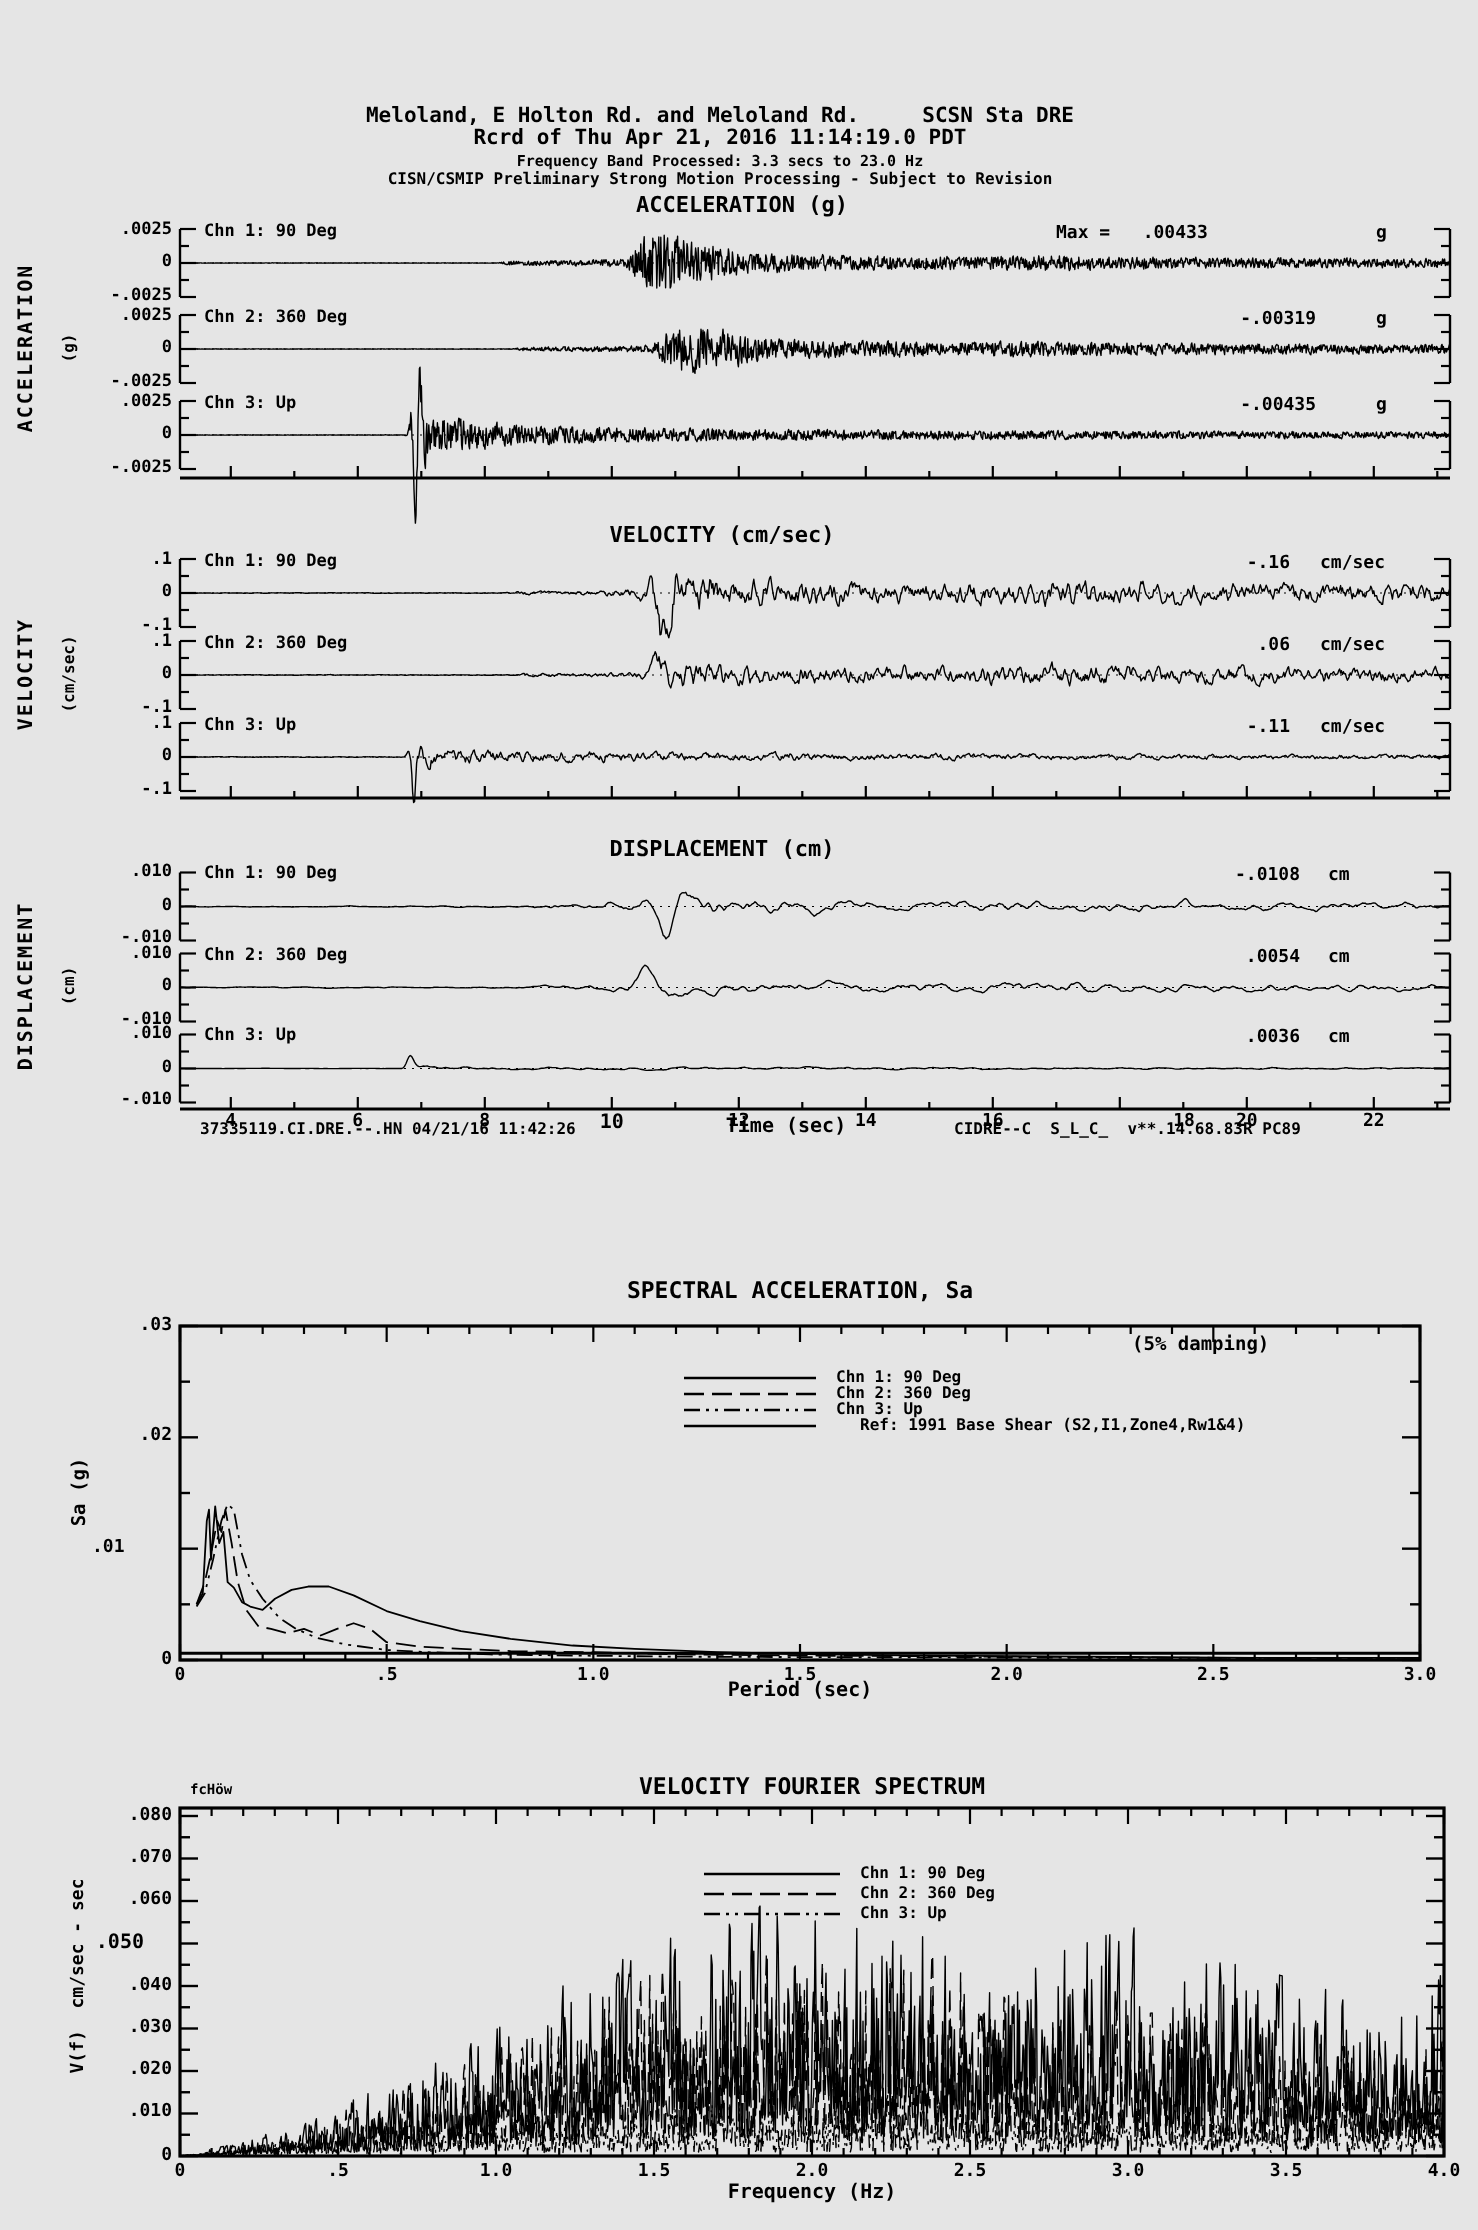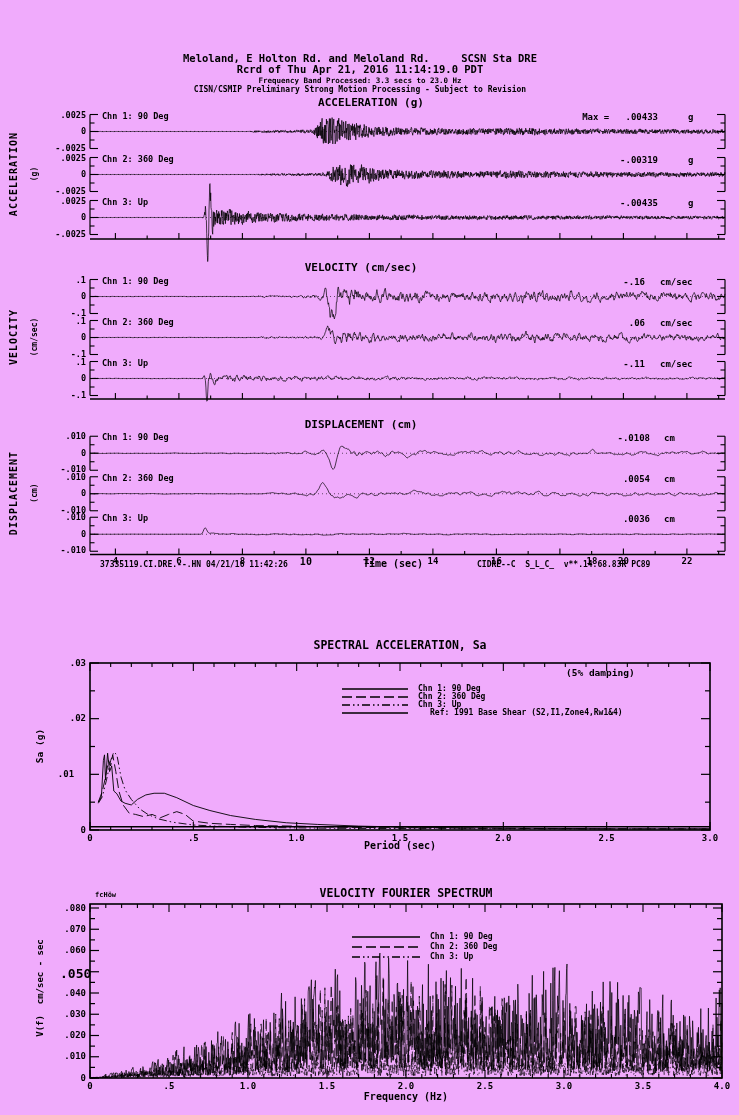--- a/index.html
+++ b/index.html
@@ -1,16 +1,16 @@
 <!DOCTYPE html>
 <html><head>
 <meta charset="utf-8">
 <style>
   html,body{margin:0;padding:0;background:#fff;}
-  .page{position:relative;width:739px;height:1115px;background:#f0abfc;overflow:hidden;
+  .page{position:relative;width:739px;height:1115px;background:#e5e5e5;overflow:hidden;
         font-family:"DejaVu Sans Mono",monospace;color:#000;}
   svg#gfx{position:absolute;left:0;top:0;width:739px;height:1115px;}
   .lbl{position:absolute;font-family:"DejaVu Sans Mono",monospace;font-weight:bold;
        color:#000;white-space:pre;line-height:1;font-size:9px;}
   .ctr{text-align:center;}
   .rot{transform:translate(-50%,-50%) rotate(-90deg);transform-origin:center;}
   .hl1{left:0;top:53px;width:720px;font-size:10.5px;}
   .hl2{left:0;top:64px;width:720px;font-size:10.5px;}
   .hl3{left:0;top:77px;width:720px;font-size:7.5px;}
   .hl4{left:0;top:86px;width:720px;font-size:8px;}
@@ -465,21 +465,21 @@
   <div class="lbl ctr sax">Period (sec)</div>
 
   <div class="lbl ctr ftt">VELOCITY FOURIER SPECTRUM</div>
   <div class="lbl ffc">fcHöw</div>
   <div class="lbl rot ffy">V(f)  cm/sec - sec</div>
   <div class="lbl ctr ffx">Frequency (Hz)</div>
 <div class="lbl" style="left: 102px; top: 111.5px; font-size: 8.5px;">Chn 1: 90 Deg</div>
     <div class="lbl" style="left: 38px; top: 110.5px; width: 48px; text-align: right; font-size: 8.5px;">.0025</div>
     <div class="lbl" style="left: 38px; top: 127px; width: 48px; text-align: right; font-size: 8.5px;">0</div>
     <div class="lbl" style="left: 38px; top: 143.5px; width: 48px; text-align: right; font-size: 8.5px;">-.0025</div>
-    <div class="lbl" style="left: 528px; top: 112.5px; width: 130px; text-align: right; font-size: 9px;">Max =   .00433</div>
+    <div class="lbl" style="left: 528px; top: 112.5px; width: 130px; text-align: left; font-size: 9px;">Max =   .00433</div>
     <div class="lbl" style="left: 688px; top: 112.5px; font-size: 9px;">g</div>
     <div class="lbl" style="left: 102px; top: 154.5px; font-size: 8.5px;">Chn 2: 360 Deg</div>
     <div class="lbl" style="left: 38px; top: 153.5px; width: 48px; text-align: right; font-size: 8.5px;">.0025</div>
     <div class="lbl" style="left: 38px; top: 170px; width: 48px; text-align: right; font-size: 8.5px;">0</div>
     <div class="lbl" style="left: 38px; top: 186.5px; width: 48px; text-align: right; font-size: 8.5px;">-.0025</div>
     <div class="lbl" style="left: 528px; top: 155.5px; width: 130px; text-align: right; font-size: 9px;">-.00319</div>
     <div class="lbl" style="left: 688px; top: 155.5px; font-size: 9px;">g</div>
     <div class="lbl" style="left: 102px; top: 197.5px; font-size: 8.5px;">Chn 3: Up</div>
     <div class="lbl" style="left: 38px; top: 196.5px; width: 48px; text-align: right; font-size: 8.5px;">.0025</div>
     <div class="lbl" style="left: 38px; top: 213px; width: 48px; text-align: right; font-size: 8.5px;">0</div>
@@ -527,37 +527,37 @@
     <div class="lbl" style="left: 230.4px; top: 557px; width: 24px; text-align: center; font-size: 9px;">8</div>
     <div class="lbl" style="left: 293.9px; top: 557px; width: 24px; text-align: center; font-size: 10px;">10</div>
     <div class="lbl" style="left: 357.4px; top: 557px; width: 24px; text-align: center; font-size: 9px;">12</div>
     <div class="lbl" style="left: 420.9px; top: 557px; width: 24px; text-align: center; font-size: 9px;">14</div>
     <div class="lbl" style="left: 484.4px; top: 557px; width: 24px; text-align: center; font-size: 9px;">16</div>
     <div class="lbl" style="left: 580px; top: 557px; width: 24px; text-align: center; font-size: 9px;">18</div>
     <div class="lbl" style="left: 611.4px; top: 557px; width: 24px; text-align: center; font-size: 9px;">20</div>
     <div class="lbl" style="left: 674.9px; top: 557px; width: 24px; text-align: center; font-size: 9px;">22</div>
     <div class="lbl" style="left: 46px; top: 658.5px; width: 40px; text-align: right; font-size: 9px;">.03</div>
     <div class="lbl" style="left: 46px; top: 714.167px; width: 40px; text-align: right; font-size: 9px;">.02</div>
-    <div class="lbl" style="left: 46px; top: 769.833px; width: 40px; text-align: center; font-size: 9px;">.01</div>
+    <div class="lbl" style="left: 46px; top: 769.833px; width: 40px; text-align: left; font-size: 9px;">.01</div>
     <div class="lbl" style="left: 46px; top: 825.5px; width: 40px; text-align: right; font-size: 9px;">0</div>
     <div class="lbl" style="left: 75px; top: 833.5px; width: 30px; text-align: center; font-size: 9px;">0</div>
     <div class="lbl" style="left: 178.333px; top: 833.5px; width: 30px; text-align: center; font-size: 9px;">.5</div>
     <div class="lbl" style="left: 281.667px; top: 833.5px; width: 30px; text-align: center; font-size: 9px;">1.0</div>
     <div class="lbl" style="left: 385px; top: 833.5px; width: 30px; text-align: center; font-size: 9px;">1.5</div>
     <div class="lbl" style="left: 488.333px; top: 833.5px; width: 30px; text-align: center; font-size: 9px;">2.0</div>
     <div class="lbl" style="left: 591.667px; top: 833.5px; width: 30px; text-align: center; font-size: 9px;">2.5</div>
     <div class="lbl" style="left: 695px; top: 833.5px; width: 30px; text-align: center; font-size: 9px;">3.0</div>
     <div class="lbl" style="left: 418px; top: 685px; font-size: 8px;">Chn 1: 90 Deg</div>
     <div class="lbl" style="left: 418px; top: 693px; font-size: 8px;">Chn 2: 360 Deg</div>
     <div class="lbl" style="left: 418px; top: 701px; font-size: 8px;">Chn 3: Up</div>
     <div class="lbl" style="left: 418px; top: 709px; font-size: 8px; padding-left: 12px;">Ref: 1991 Base Shear (S2,I1,Zone4,Rw1&amp;4)</div>
     <div class="lbl" style="left: 46px; top: 903.5px; width: 40px; text-align: right; font-size: 9px;">.080</div>
     <div class="lbl" style="left: 46px; top: 924.75px; width: 40px; text-align: right; font-size: 9px;">.070</div>
     <div class="lbl" style="left: 46px; top: 946px; width: 40px; text-align: right; font-size: 9px;">.060</div>
-    <div class="lbl" style="left: 60px; top: 967.25px; width: 40px; text-align: left; font-size: 13px;">.050</div>
+    <div class="lbl" style="left: 32px; top: 967.25px; width: 40px; text-align: right; font-size: 10px;">.050</div>
     <div class="lbl" style="left: 46px; top: 988.5px; width: 40px; text-align: right; font-size: 9px;">.040</div>
     <div class="lbl" style="left: 46px; top: 1009.75px; width: 40px; text-align: right; font-size: 9px;">.030</div>
     <div class="lbl" style="left: 46px; top: 1031px; width: 40px; text-align: right; font-size: 9px;">.020</div>
     <div class="lbl" style="left: 46px; top: 1052.25px; width: 40px; text-align: right; font-size: 9px;">.010</div>
     <div class="lbl" style="left: 46px; top: 1073.5px; width: 40px; text-align: right; font-size: 9px;">0</div>
     <div class="lbl" style="left: 75px; top: 1081.5px; width: 30px; text-align: center; font-size: 9px;">0</div>
     <div class="lbl" style="left: 154px; top: 1081.5px; width: 30px; text-align: center; font-size: 9px;">.5</div>
     <div class="lbl" style="left: 233px; top: 1081.5px; width: 30px; text-align: center; font-size: 9px;">1.0</div>
     <div class="lbl" style="left: 312px; top: 1081.5px; width: 30px; text-align: center; font-size: 9px;">1.5</div>
     <div class="lbl" style="left: 391px; top: 1081.5px; width: 30px; text-align: center; font-size: 9px;">2.0</div>

